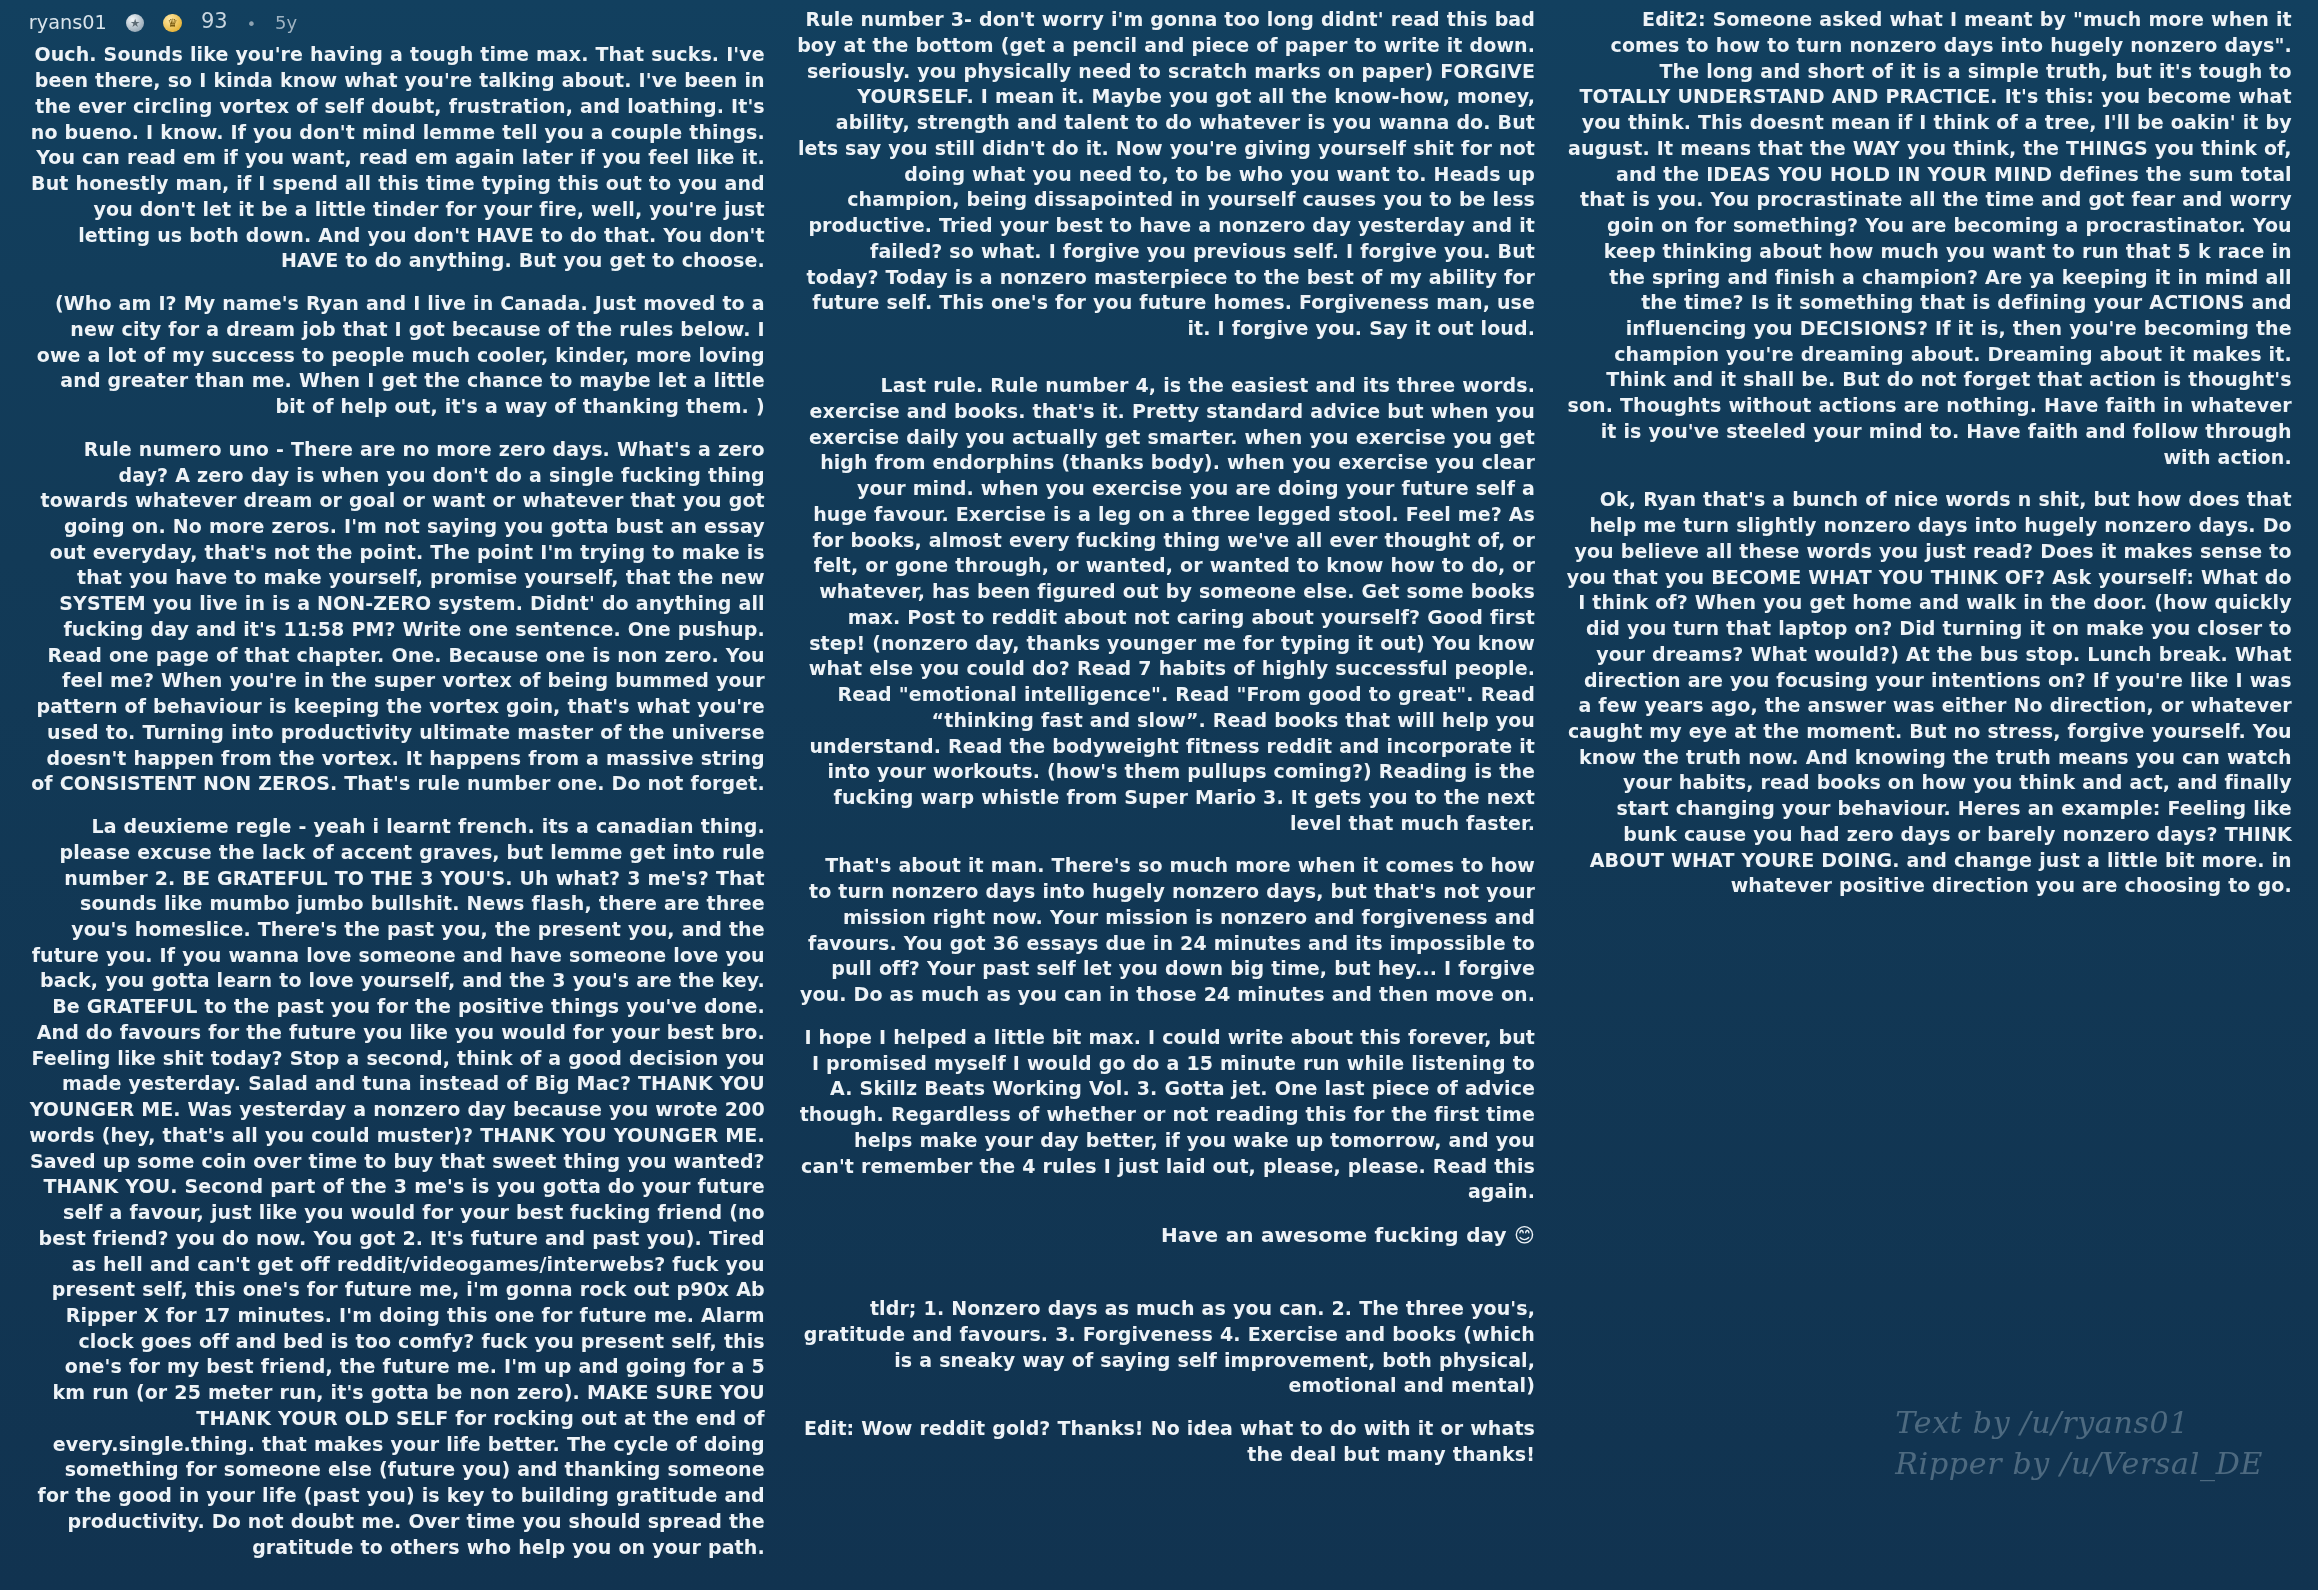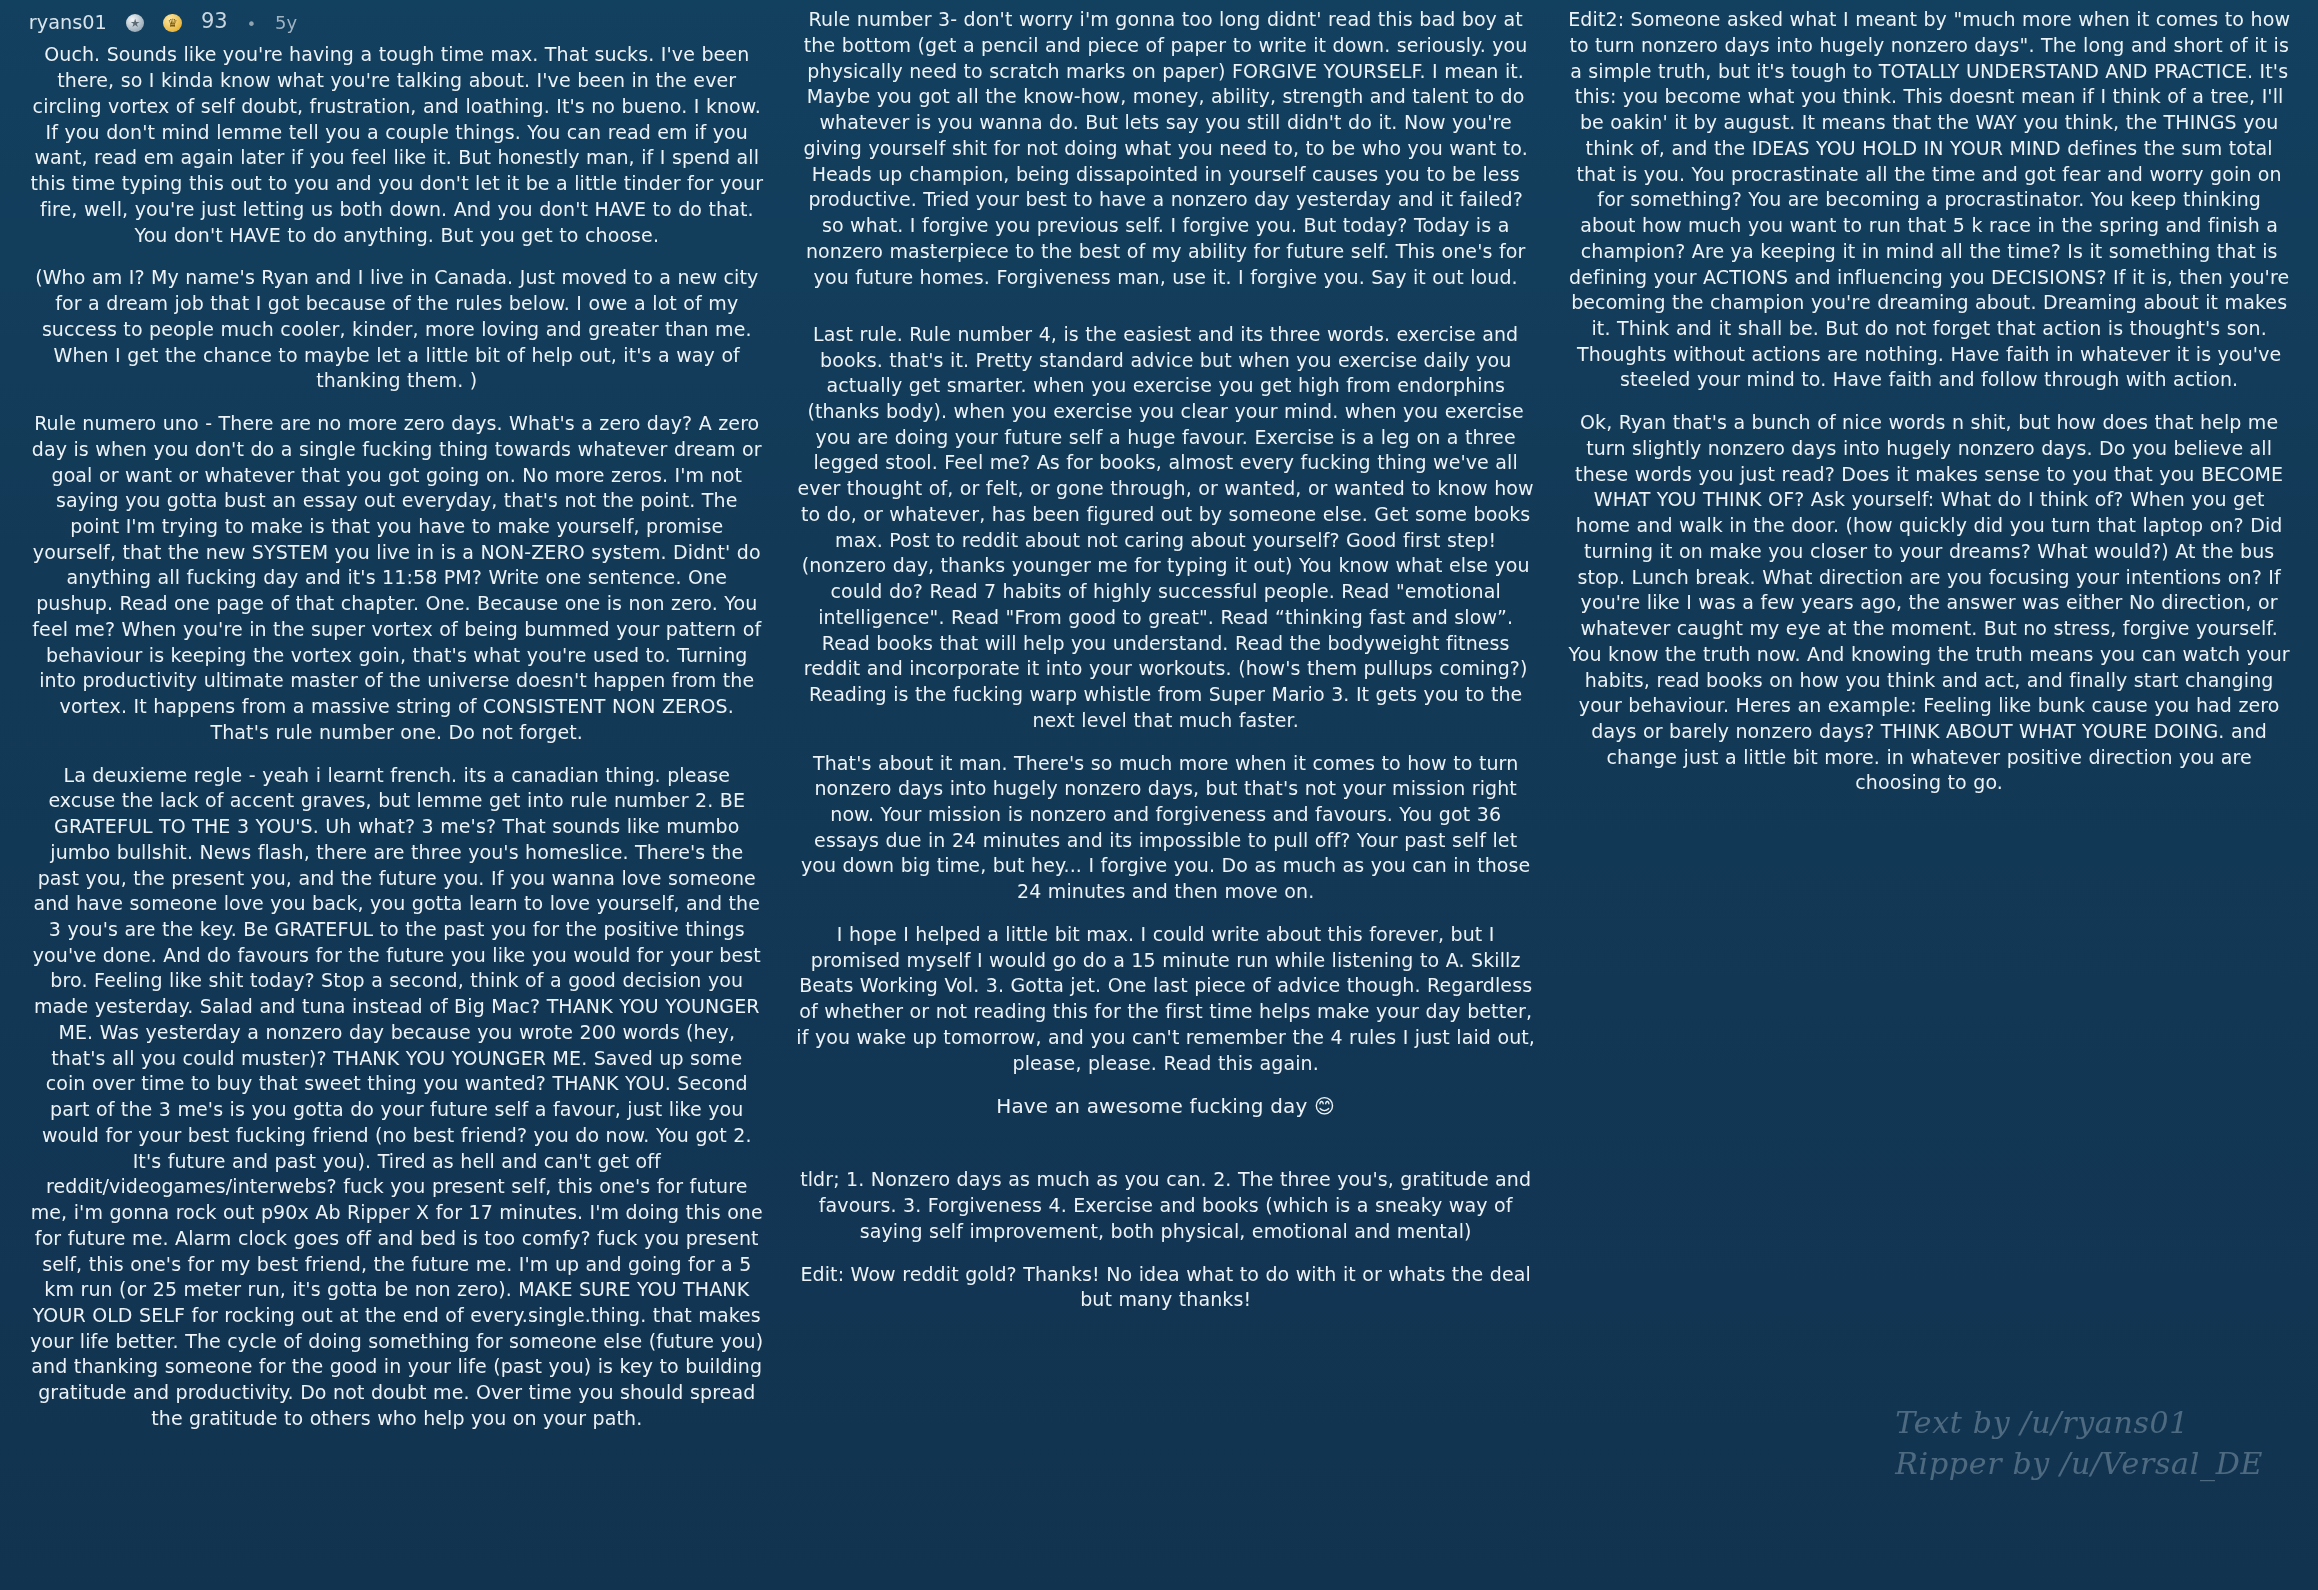--- a/index.html
+++ b/index.html
@@ -65,22 +65,23 @@
   .count { color: #c9d6e0; font-size: 21px; }
   .dot { color: #8fa3b2; font-size: 15.8px; }
   .age { color: #9fb3c2; font-size: 18px; }
 
   p {
     margin: 0 0 17px 0;
     font-size: 19px;
     line-height: 1.355;
     color: #eef3f7;
     letter-spacing: 0.1px;
-    text-align: center;
+    text-align: right;
     word-spacing: 0.3px;
+    font-weight: bold;
   }
   p:last-child { margin-bottom: 6px; }
   .gap-lg { margin-bottom: 31.5px; }
   .gap-xl { margin-bottom: 47px; }
   .emoji { font-size: 20px; }
 
   .watermark {
     position: absolute;
     right: 43px;
     bottom: 107px;

